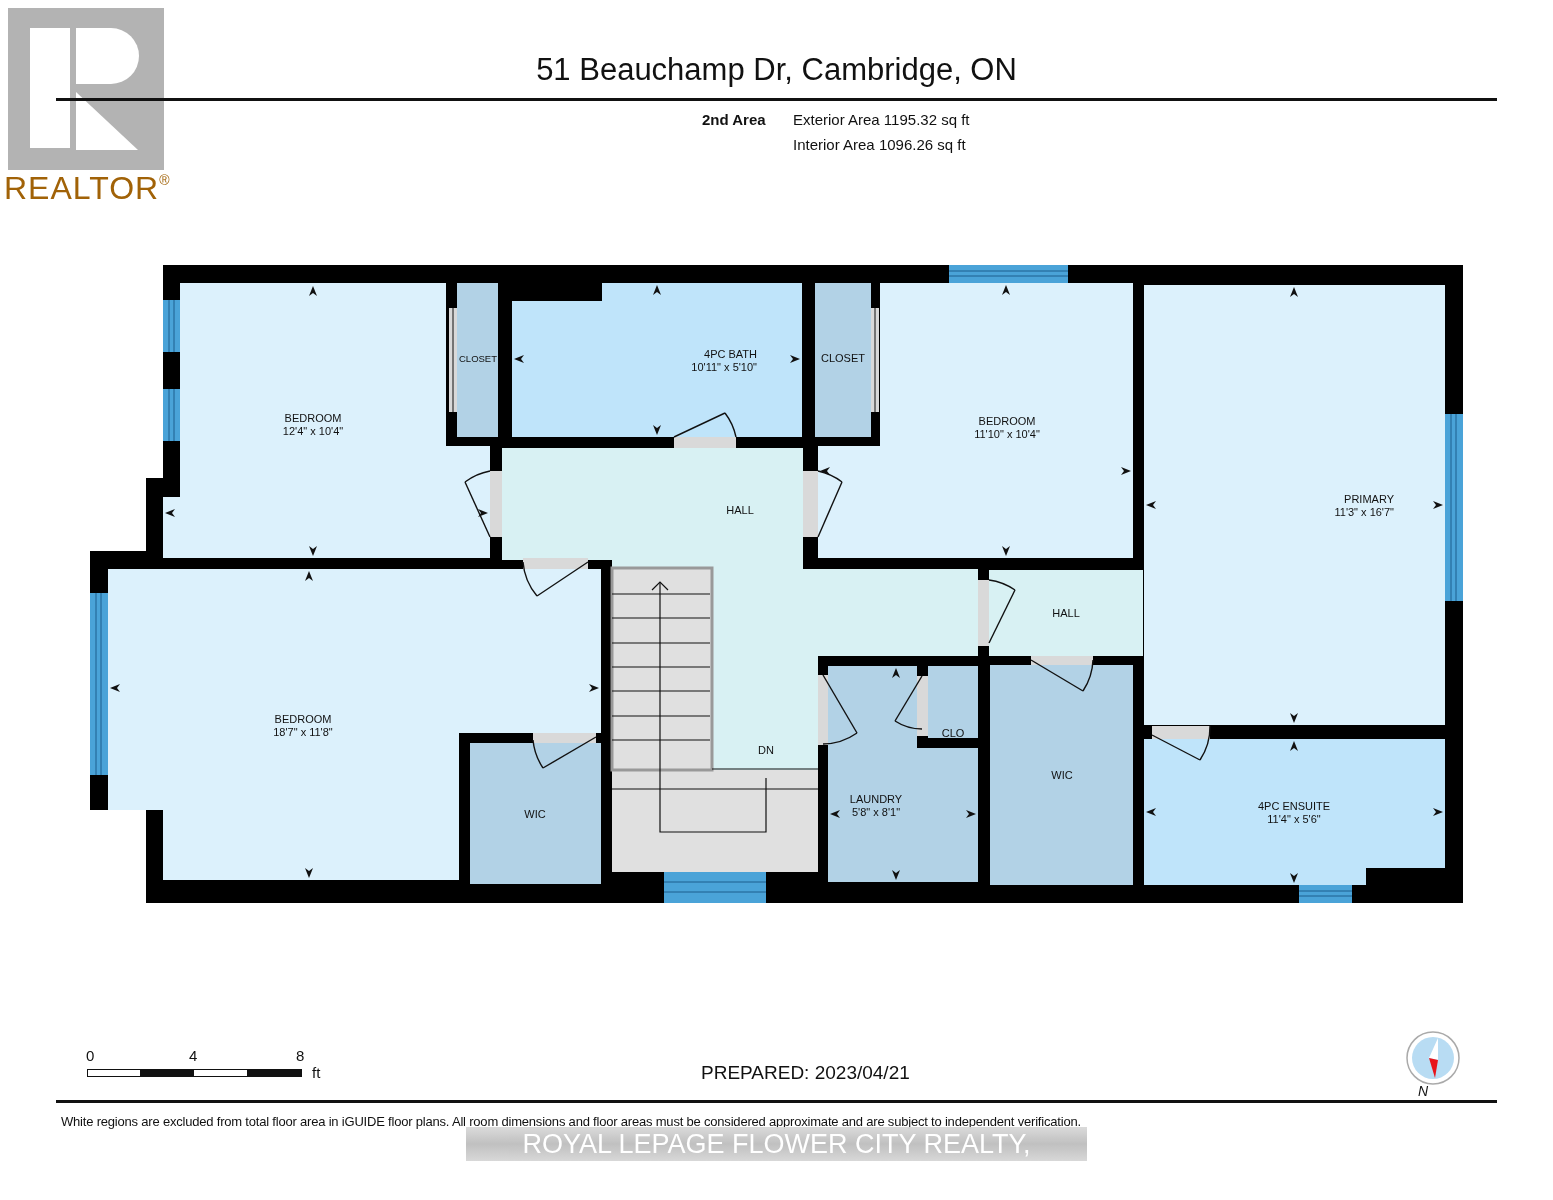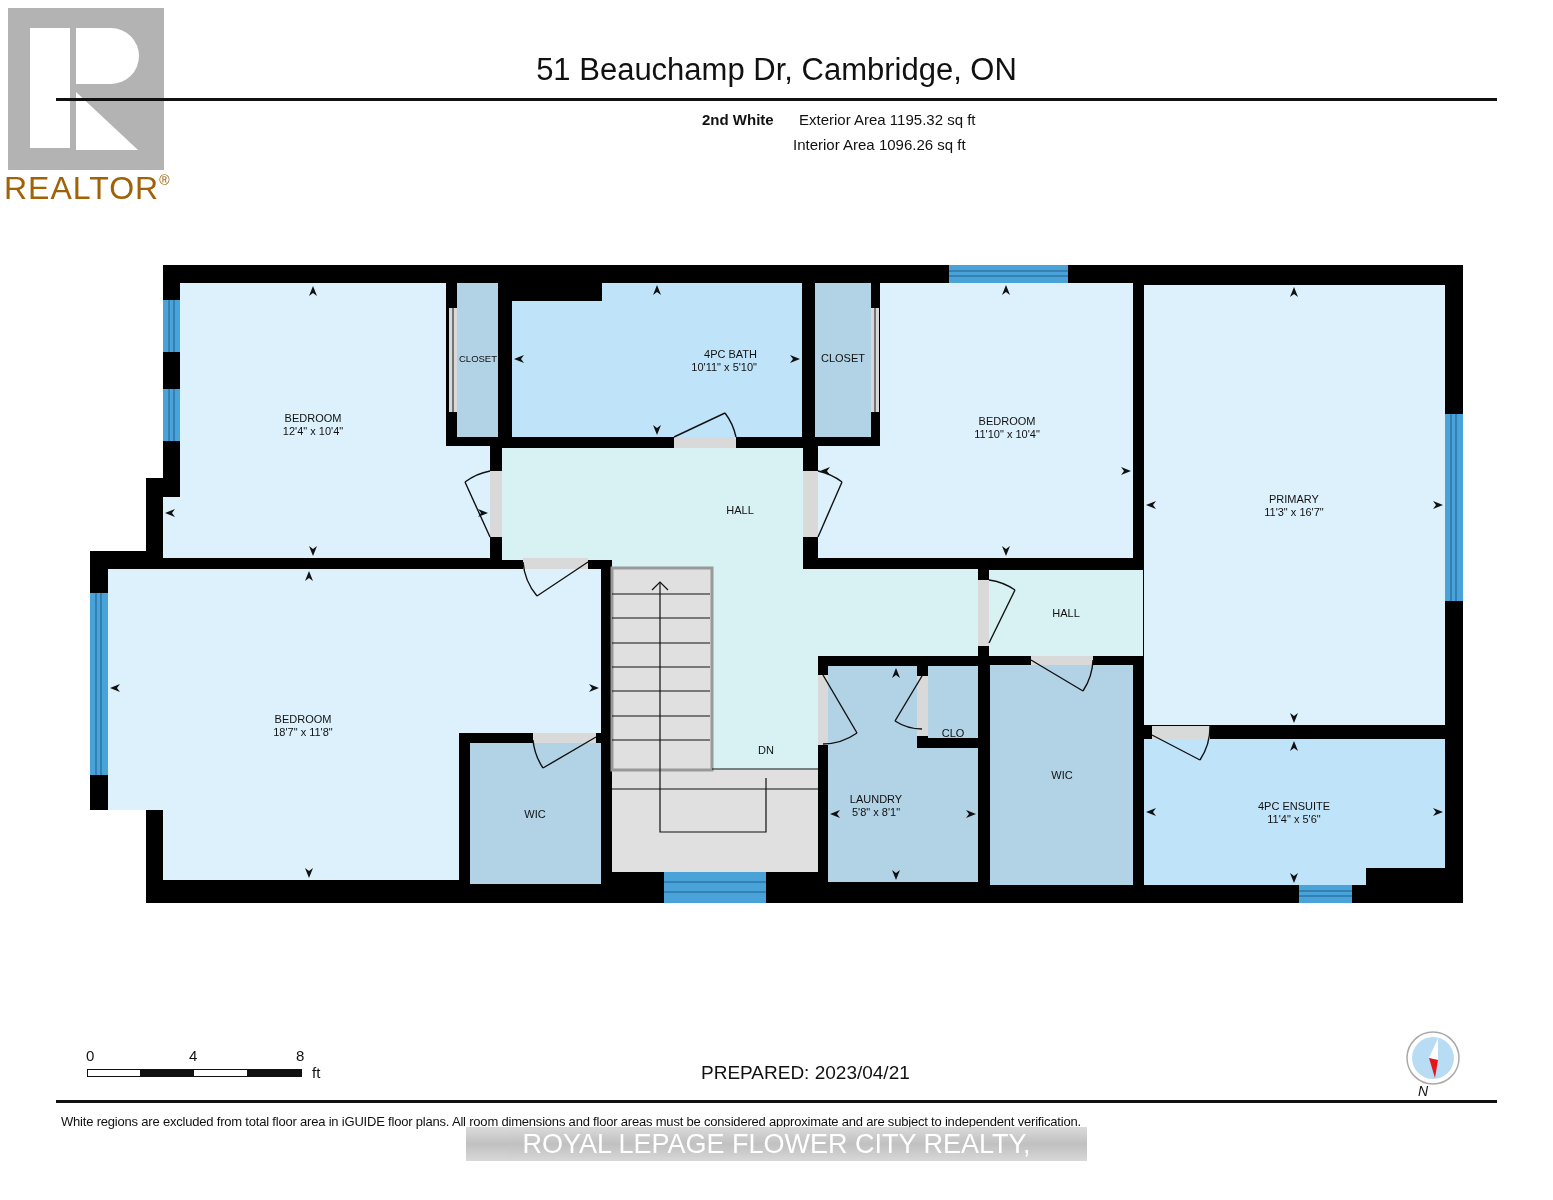--- a/index.html
+++ b/index.html
@@ -6,21 +6,21 @@
   body { width: 1553px; height: 1200px; position: relative; overflow: hidden; font-family: "Liberation Sans", sans-serif; color: #111; }
   .abs { position: absolute; }
   #realtor-logo { left: 8px; top: 8px; width: 156px; height: 162px; background: #b3b3b3; }
   #realtor-logo .bar { position: absolute; background: #fff; }
   #realtor-word { left: 4px; top: 170px; font-size: 32px; color: #a16207; letter-spacing: 1px; font-family: "Liberation Sans", sans-serif; }
   #realtor-word sup { font-size: 14px; vertical-align: top; position: relative; top: 2px; }
   #title { left: 0; width: 1553px; top: 52px; text-align: center; font-size: 31px; font-weight: normal; padding-left: 0; }
   #title span { display: inline-block; transform: translateX(0px); }
   .hr { background: #111; height: 3px; }
   #floor-label { left: 702px; top: 111px; font-size: 15px; font-weight: bold; }
-  #ext-area { left: 793px; top: 111px; font-size: 15px; margin-left: 6px; }
+  #ext-area { left: 793px; top: 111px; font-size: 15px; }
   #int-area { left: 793px; top: 136px; font-size: 15px; }
   #scale-labels span { position: absolute; font-size: 15px; }
   #prepared { left: 701px; top: 1062px; font-size: 19px; }
   #disclaimer { left: 61px; top: 1114px; font-size: 13px; letter-spacing: -0.2px; }
   #brokerage { left: 466px; top: 1127px; width: 621px; height: 34px; background: linear-gradient(180deg, #d9d9d9 0%, #bdbdbd 50%, #d6d6d6 100%); color: #fff; font-size: 27px; line-height: 34px; text-align: center; letter-spacing: 0px; opacity: 0.95; }
   #compass { left: 1405px; top: 1030px; width: 56px; height: 56px; }
   #compass-n { left: 1418px; top: 1083px; font-size: 14px; font-style: italic; }
 </style>
 </head>
 <body>
@@ -29,21 +29,21 @@
   <div class="bar" style="left:22px;top:20px;width:40px;height:120px;"></div>
   <svg class="abs" style="left:68px;top:20px;" width="68" height="122" viewBox="0 0 68 122">
     <path d="M0 0 H35 A28 28 0 0 1 35 56 H0 Z" fill="#fff"></path>
     <path d="M0 64 L62 122 H0 Z" fill="#fff"></path>
   </svg>
 </div>
 <div id="realtor-word" class="abs"><span>REALTOR</span><sup>®</sup></div>
 
 <div id="title" class="abs"><span>51 Beauchamp Dr, Cambridge, ON</span></div>
 <div class="abs hr" style="left:56px;top:98px;width:1441px;"></div>
-<div id="floor-label" class="abs">2nd White</div>
+<div id="floor-label" class="abs">2nd Area</div>
 <div id="ext-area" class="abs">Exterior Area 1195.32 sq ft</div>
 <div id="int-area" class="abs">Interior Area 1096.26 sq ft</div>
 
 <svg class="abs" style="left:0;top:0;" width="1553" height="1000" viewBox="0 0 1553 1000">
 
   <g>
     <path d="M163 265 H1463 V903 H146 V810 H90 V551 H146 V478 H163 Z" fill="#000"></path>
   </g>
 
   <g>
@@ -209,21 +209,21 @@
 <div class="abs" style="left:455px;top:353px;width:46px;text-align:center;font-size:9.5px;">CLOSET</div>
 <div class="abs" style="left:557px;top:348px;width:200px;text-align:right;font-size:11px;line-height:13px;">
   <div>4PC BATH</div>
     <div>10'11" x 5'10"</div>
 </div>
 <div class="abs" style="left:813px;top:352px;width:60px;text-align:center;font-size:11px;">CLOSET</div>
 <div class="abs" style="left:907px;top:415px;width:200px;text-align:center;font-size:11px;line-height:13px;">
   <div>BEDROOM</div>
     <div>11'10" x 10'4"</div>
 </div>
-<div class="abs" style="left:1194px;top:493px;width:200px;text-align:center;font-size:11px;line-height:13px;">
+<div class="abs" style="left:1194px;top:493px;width:200px;text-align:right;font-size:11px;line-height:13px;">
   <div>PRIMARY</div>
     <div>11'3" x 16'7"</div>
 </div>
 <div class="abs" style="left:700px;top:504px;width:80px;text-align:center;font-size:11px;">HALL</div>
 <div class="abs" style="left:1026px;top:607px;width:80px;text-align:center;font-size:11px;">HALL</div>
 <div class="abs" style="left:203px;top:713px;width:200px;text-align:center;font-size:11px;line-height:13px;">
   <div>BEDROOM</div>
     <div>18'7" x 11'8"</div>
 </div>
 <div class="abs" style="left:495px;top:808px;width:80px;text-align:center;font-size:11px;">WIC</div>

